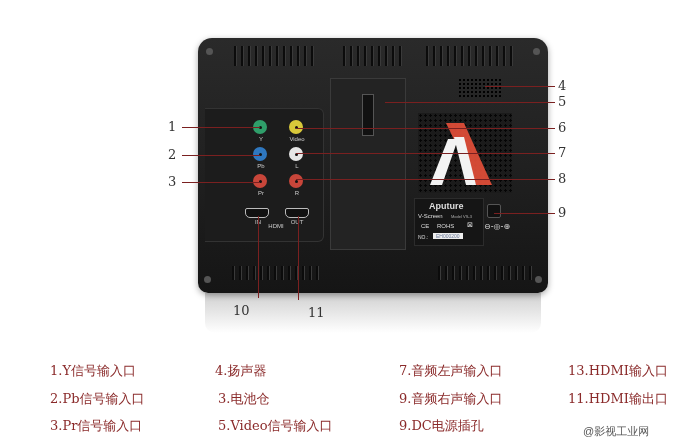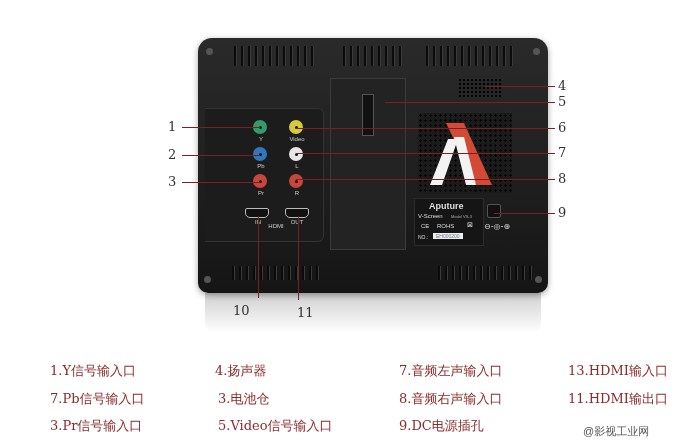--- a/index.html
+++ b/index.html
@@ -191,30 +191,30 @@
 <div class="abs num" style="left:558px;top:79px">4</div>
 <div class="abs num" style="left:558px;top:95px">5</div>
 <div class="abs num" style="left:558px;top:121px">6</div>
 <div class="abs num" style="left:558px;top:146px">7</div>
 <div class="abs num" style="left:558px;top:172px">8</div>
 <div class="abs num" style="left:558px;top:206px">9</div>
 
 <div class="abs vline" style="left:258px;top:216px;height:82px"></div>
 <div class="abs vline" style="left:298px;top:216px;height:84px"></div>
 <div class="abs num" style="left:233px;top:304px">10</div>
-<div class="abs num" style="left:297px;top:306px">11</div>
+<div class="abs num" style="left:308px;top:306px">11</div>
 
 <div class="legend-item" style="left:50px;top:362px">1.Y信号输入口</div>
-<div class="legend-item" style="left:50px;top:390px">7.Pb信号输入口</div>
+<div class="legend-item" style="left:50px;top:390px">2.Pb信号输入口</div>
 <div class="legend-item" style="left:50px;top:417px">3.Pr信号输入口</div>
 
 <div class="legend-item" style="left:215px;top:362px">4.扬声器</div>
 <div class="legend-item" style="left:218px;top:390px">3.电池仓</div>
 <div class="legend-item" style="left:218px;top:417px">5.Video信号输入口</div>
 
 <div class="legend-item" style="left:399px;top:362px">7.音频左声输入口</div>
-<div class="legend-item" style="left:399px;top:390px">8.音频右声输入口</div>
+<div class="legend-item" style="left:399px;top:390px">9.音频右声输入口</div>
 <div class="legend-item" style="left:399px;top:417px">9.DC电源插孔</div>
 
 <div class="legend-item" style="left:568px;top:362px">13.HDMI输入口</div>
 <div class="legend-item" style="left:568px;top:390px">11.HDMI输出口</div>
 
 <div class="watermark">@影视工业网</div>
 
 </body></html>

